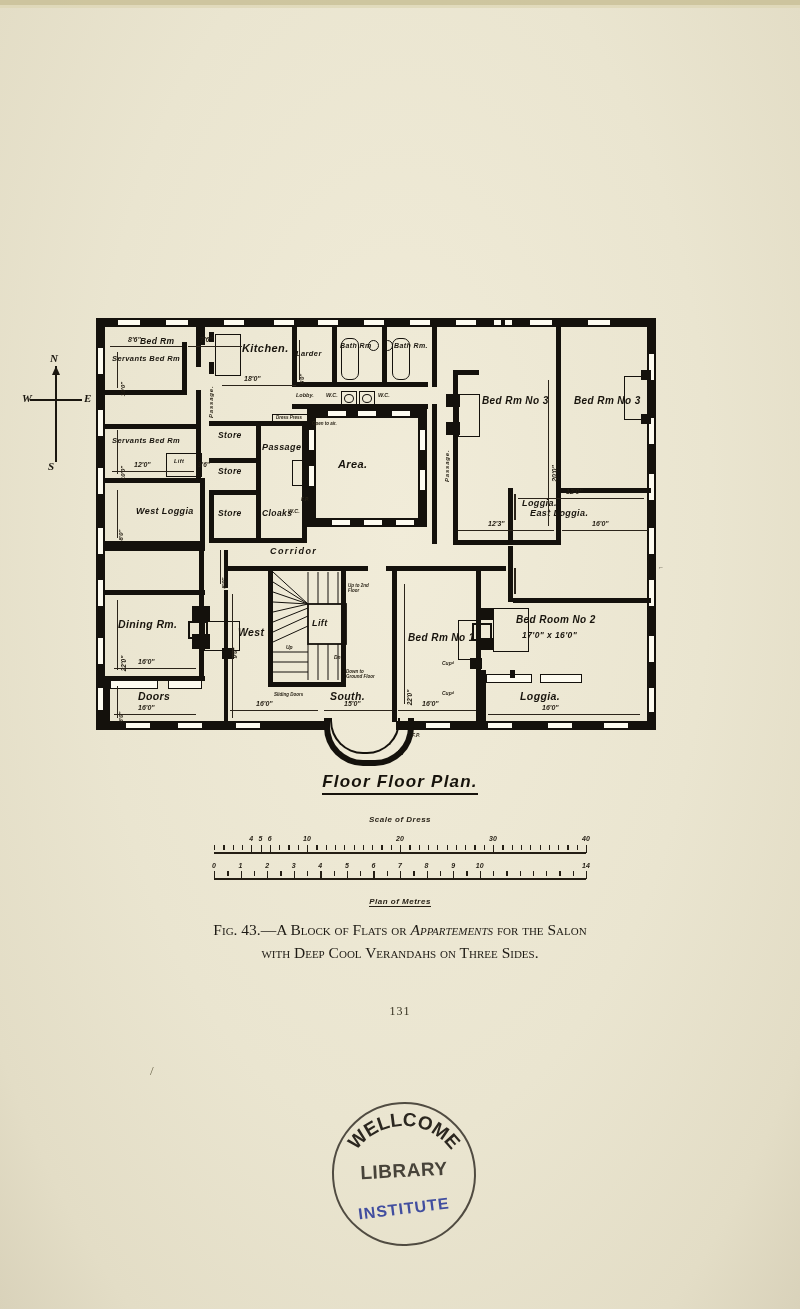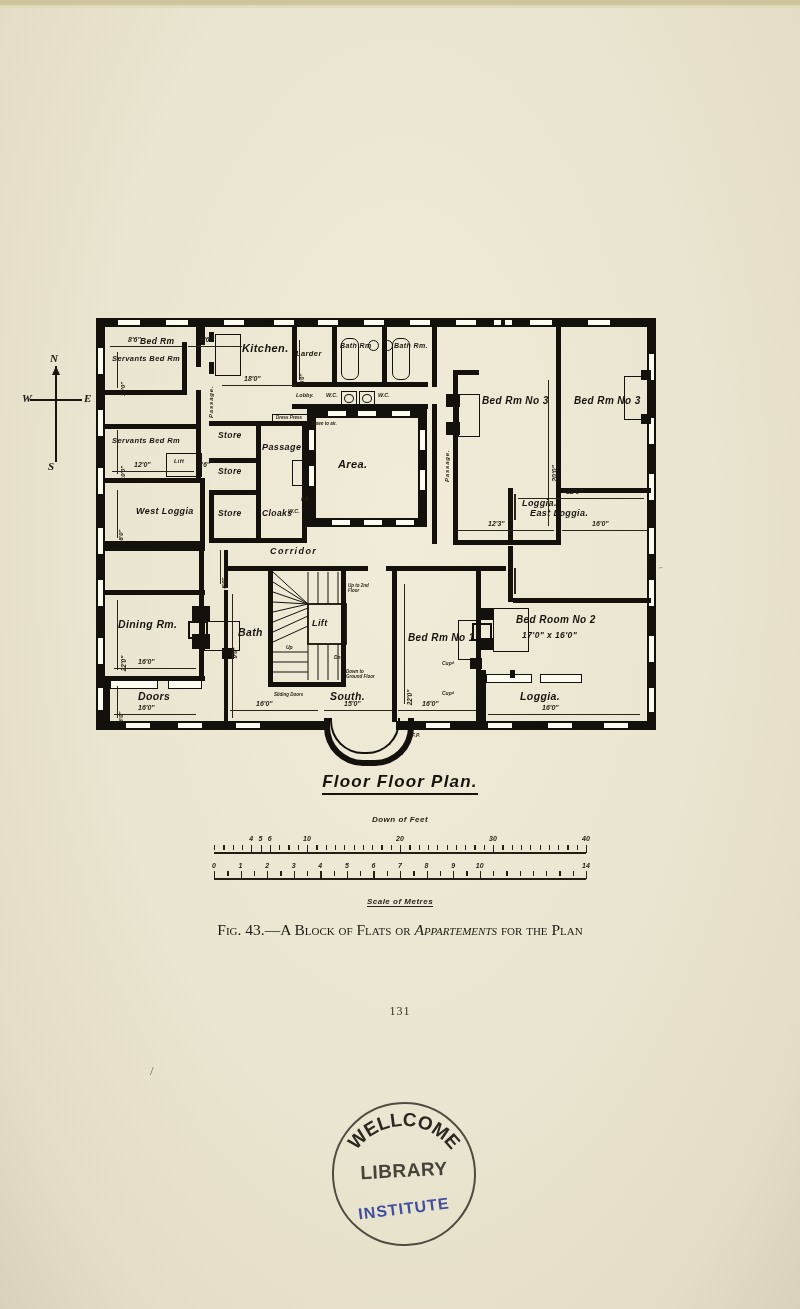--- a/index.html
+++ b/index.html
@@ -336,21 +336,21 @@
   <div class="lbl" style="left:122px;top:112px;font-size:8.5px;">Store</div>
   <div class="lbl" style="left:122px;top:148px;font-size:8.5px;">Store</div>
   <div class="lbl" style="left:122px;top:190px;font-size:8.5px;">Store</div>
   <div class="lbl" style="left:166px;top:124px;font-size:9px;">Passage</div>
   <div class="lbl" style="left:166px;top:190px;font-size:8.5px;">Cloaks</div>
   <div class="lbl" style="left:242px;top:140px;font-size:11px;">Area.</div>
   <div class="lbl" style="left:40px;top:188px;font-size:9px;">West Loggia</div>
   <div class="lbl" style="left:434px;top:190px;font-size:9px;">East Loggia.</div>
   <div class="lbl" style="left:174px;top:228px;font-size:9px;letter-spacing:1.4px;">Corridor</div>
   <div class="lbl" style="left:22px;top:300px;font-size:10.5px;">Dining Rm.</div>
-  <div class="lbl" style="left:142px;top:308px;font-size:10.5px;">Bath</div>
+  <div class="lbl" style="left:142px;top:308px;font-size:10.5px;">West</div>
   <div class="lbl" style="left:234px;top:372px;font-size:10.5px;">South.</div>
   <div class="lbl" style="left:312px;top:314px;font-size:10px;">Bed Rm No 1</div>
   <div class="lbl" style="left:420px;top:296px;font-size:10px;">Bed Room No 2</div>
   <div class="lbl" style="left:426px;top:312px;font-size:8.5px;">17'0" x 16'0"</div>
   <div class="lbl" style="left:42px;top:372px;font-size:10.5px;">Doors</div>
   <div class="lbl" style="left:424px;top:372px;font-size:10.5px;">Loggia.</div>
   <div class="lbl" style="left:426px;top:180px;font-size:9px;">Loggia.</div>
   <div class="lbl" style="left:78px;top:140px;font-size:5.5px;">Lift</div>
   <div class="lbl" style="left:216px;top:300px;font-size:9px;">Lift</div>
 
@@ -422,21 +422,21 @@
   <div class="dim vert" style="left:201px;top:58px;font-size:5.5px;">6'0"</div>
 
   <div class="tiny" style="left:562px;top:246px;font-size:6px;">←</div>
 </div>
 
 <div id="plantitle">
   <span>Floor Floor Plan.</span>
 </div>
 
 <div id="scalefeetlbl">
-  <span>Down of Feet</span>
+  <span>Scale of Dress</span>
 </div>
 
 <div class="scalebar" id="barfeet" style="left:214px;top:835px;width:372px;">
   <div class="rule" style="top:17px;"></div>
 <div class="tick" style="left: 0px; top: 10px; height: 5px;"></div>
     <div class="tick" style="left: 9.3px; top: 10px; height: 5px;"></div>
     <div class="tick" style="left: 18.6px; top: 10px; height: 5px;"></div>
     <div class="tick" style="left: 27.9px; top: 10px; height: 5px;"></div>
     <div class="tick" style="left: 37.2px; top: 10px; height: 5px;"></div>
     <div class="tick" style="left: 46.5px; top: 10px; height: 5px;"></div>
@@ -542,25 +542,26 @@
     <div class="num" style="left: 212.571px; top: 0px;">8</div>
     <div class="tick" style="left: 239.143px; top: 9px; height: 8px;"></div>
     <div class="num" style="left: 239.143px; top: 0px;">9</div>
     <div class="tick" style="left: 265.714px; top: 9px; height: 8px;"></div>
     <div class="num" style="left: 265.714px; top: 0px;">10</div>
     <div class="tick" style="left: 372px; top: 9px; height: 8px;"></div>
     <div class="num" style="left: 372px; top: 0px;">14</div>
   </div>
 
 <div id="scalemetreslbl">
-  <span>Scale of Metres</span>
+  <span>Plan of Metres</span>
 </div>
 
 <div id="caption">
-  <span class="sc">Fig. 43.</span><span>—</span><span class="sc">A Block of Flats or </span><span class="sc it">Appartements</span><span class="sc"> for the Plan</span><br>
+  <span class="sc">Fig. 43.</span><span>—</span><span class="sc">A Block of Flats or </span><span class="sc it">Appartements</span><span class="sc"> for the Salon</span><br>
+  <span class="sc">with Deep Cool Verandahs on Three Sides.</span>
 </div>
 
 <div id="pageno">131</div>
 <div id="slash">/</div>
 
 <div id="stamp">
   <div id="stampring"></div>
   <svg id="stamparc" viewBox="0 0 160 160">
     <defs>
       <path id="arcpath" d="M 22,92 A 58,58 0 0 1 138,92" fill="none"></path>

